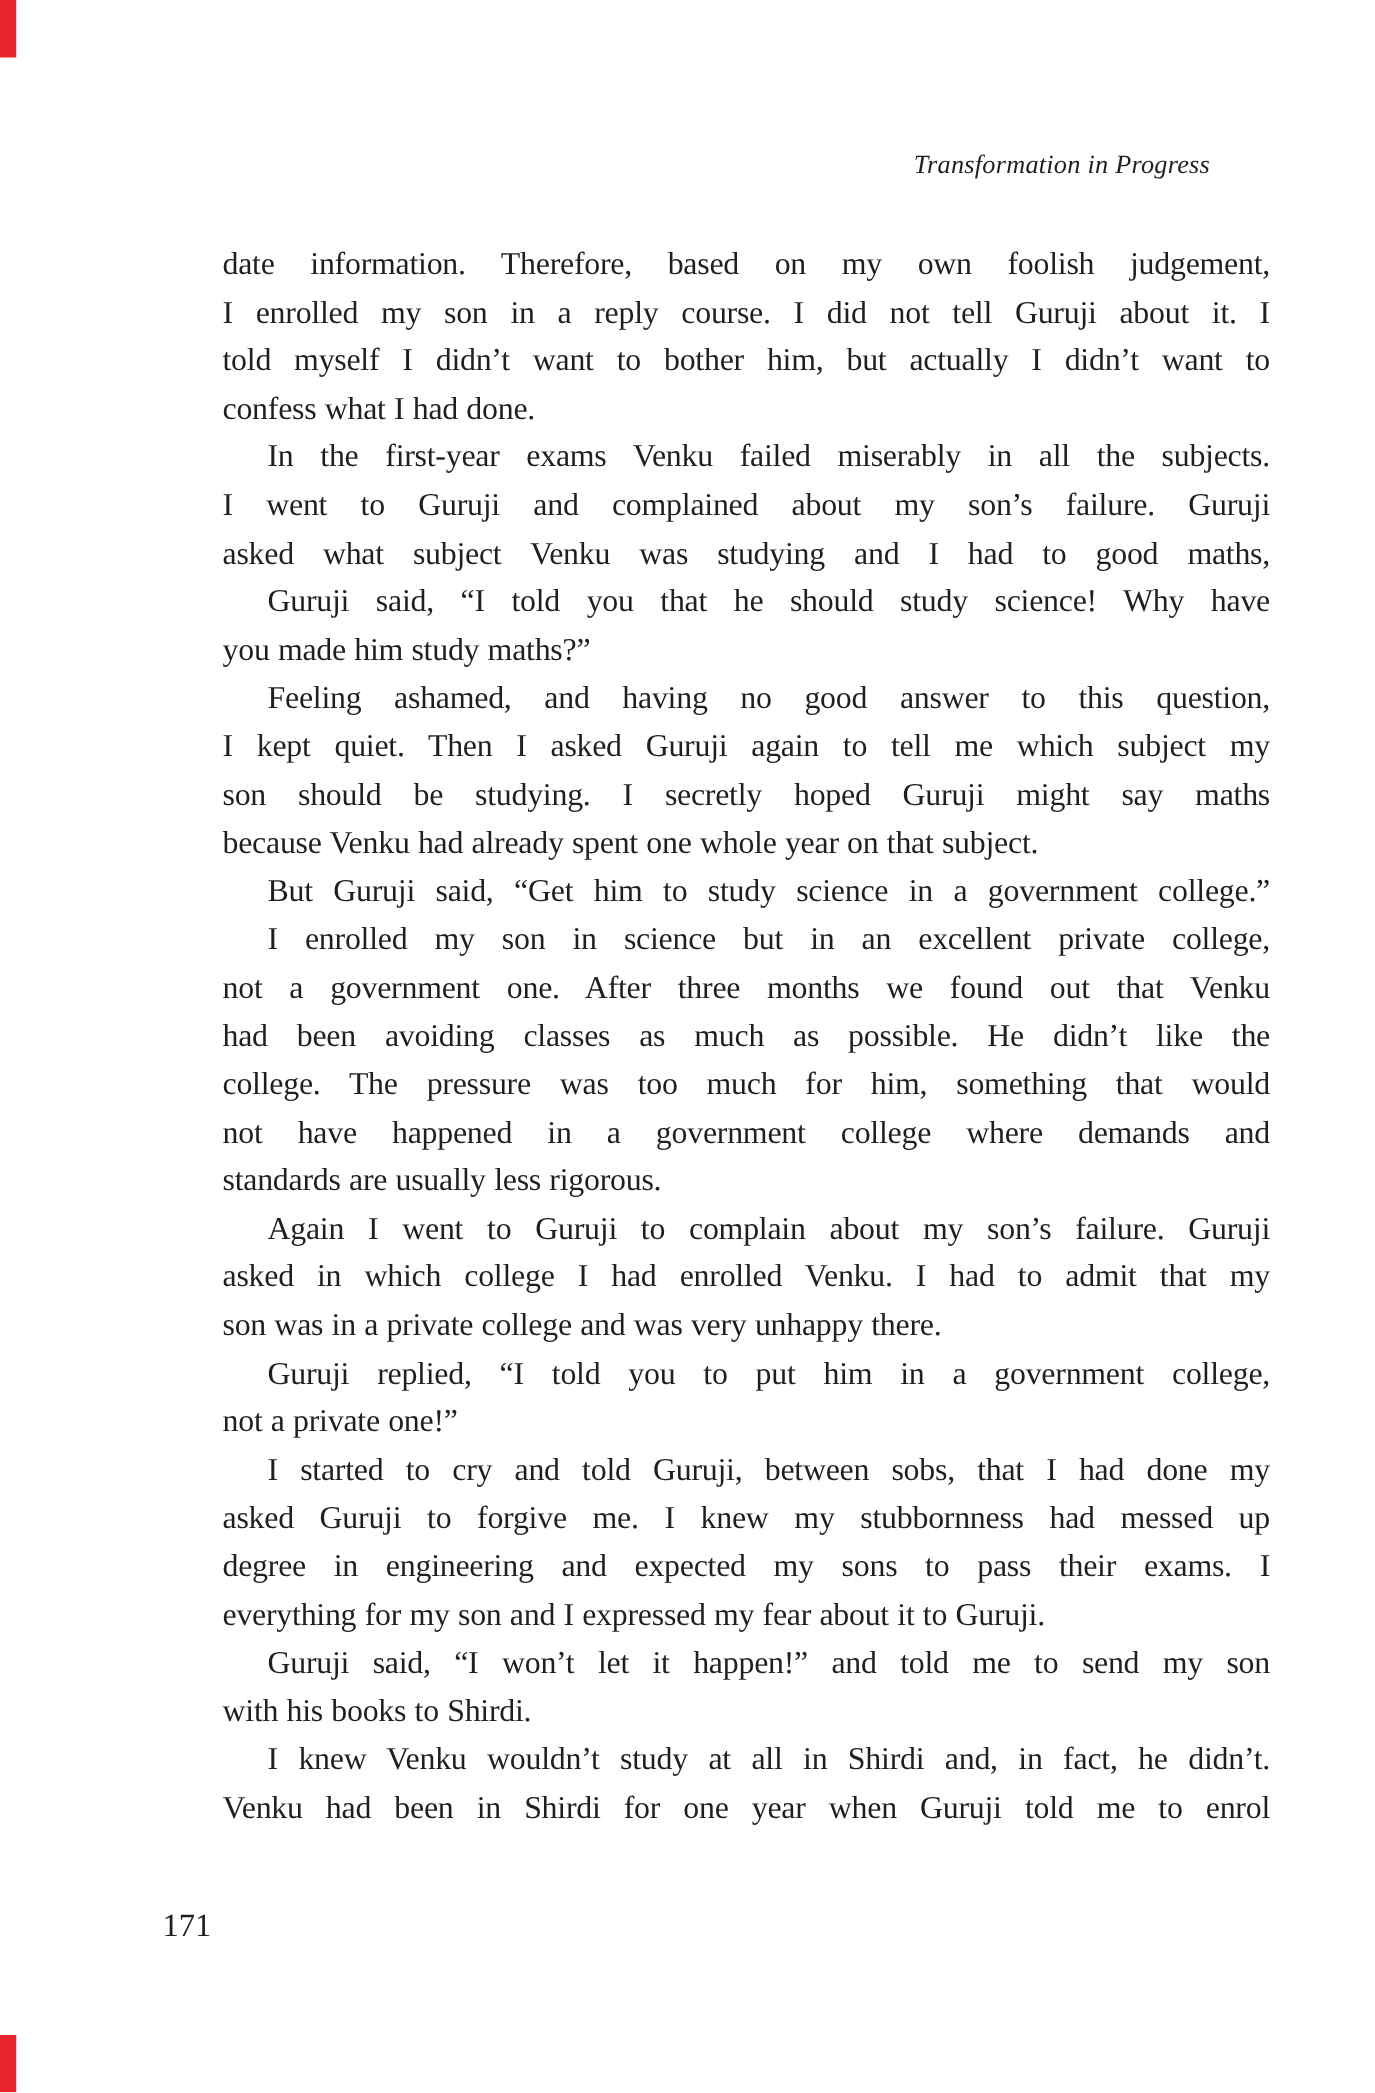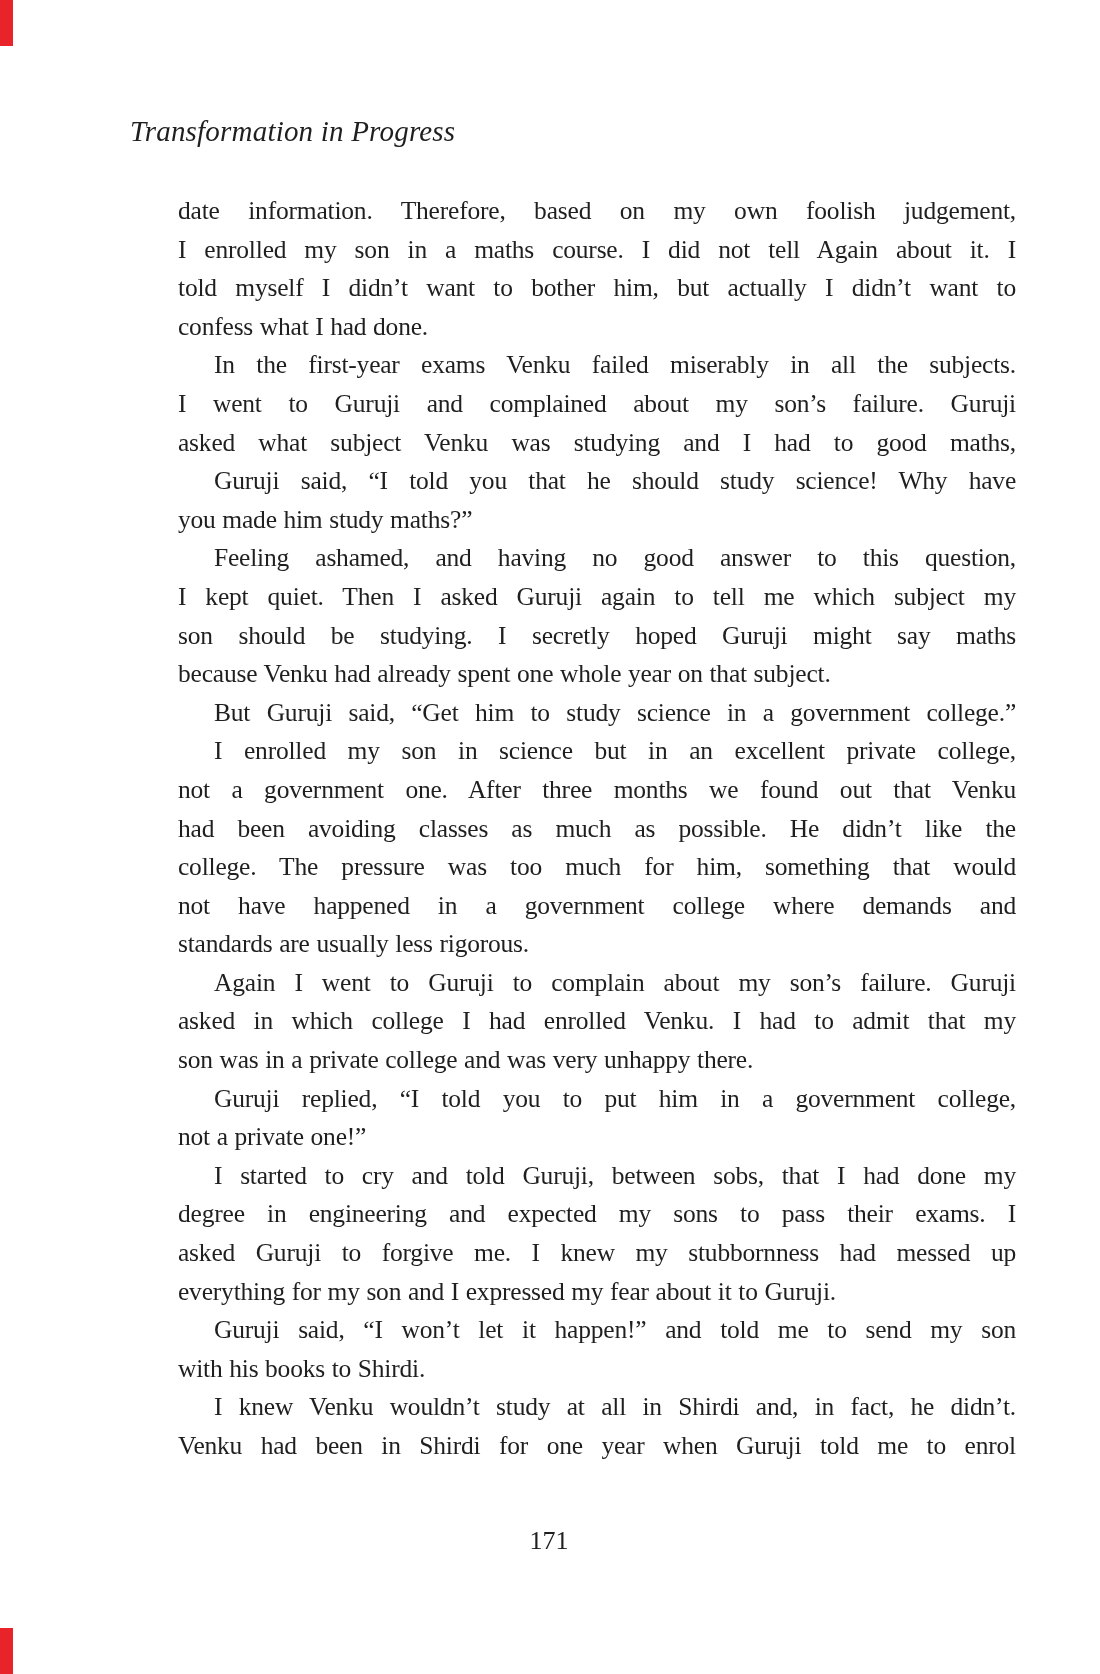--- a/index.html
+++ b/index.html
@@ -18,23 +18,23 @@
     width: 13px;
     height: 46px;
   }
   .edge-mark.top { top: 0; }
   .edge-mark.bottom { bottom: 0; }
   .running-header {
     position: absolute;
     top: 114px;
     left: 130px;
     width: 838px;
-    text-align: left;
+    text-align: right;
     font-style: italic;
-    font-size: 29px;
+    font-size: 21px;
     line-height: 34px;
     letter-spacing: 0.2px;
   }
   .body-text {
     position: absolute;
     top: 192px;
     left: 130px;
     width: 838px;
     font-size: 25.5px;
     letter-spacing: -0.2px;
@@ -51,40 +51,40 @@
     white-space: normal;
     overflow: visible;
   }
   .ln.left { text-align-last: left; }
   .ln.ind { padding-left: 36px; }
   .page-number {
     position: absolute;
     top: 1524px;
     left: 130px;
     width: 838px;
-    text-align: center;
+    text-align: left;
     font-size: 26px;
     line-height: 34px;
   }
 </style>
 </head>
 <body>
 
 <div class="page">
 
   <div class="edge-mark top" style="background:#e8232a;"></div>
   <div class="edge-mark bottom" style="background:#e8232a;"></div>
 
   <div class="running-header">Transformation in Progress</div>
 
   <div class="body-text">
 
     <div class="para">
       <div class="ln">date information. Therefore, based on my own foolish judgement,</div>
-      <div class="ln">I enrolled my son in a maths course. I did not tell Again about it. I</div>
+      <div class="ln">I enrolled my son in a reply course. I did not tell Guruji about it. I</div>
       <div class="ln">told myself I didn’t want to bother him, but actually I didn’t want to</div>
       <div class="ln left">confess what I had done.</div>
     </div>
 
     <div class="para">
       <div class="ln ind">In the first-year exams Venku failed miserably in all the subjects.</div>
       <div class="ln">I went to Guruji and complained about my son’s failure. Guruji</div>
       <div class="ln">asked what subject Venku was studying and I had to good maths,</div>
     </div>
 
@@ -119,22 +119,22 @@
       <div class="ln left">son was in a private college and was very unhappy there.</div>
     </div>
 
     <div class="para">
       <div class="ln ind">Guruji replied, “I told you to put him in a government college,</div>
       <div class="ln left">not a private one!”</div>
     </div>
 
     <div class="para">
       <div class="ln ind">I started to cry and told Guruji, between sobs, that I had done my</div>
+      <div class="ln">asked Guruji to forgive me. I knew my stubbornness had messed up</div>
       <div class="ln">degree in engineering and expected my sons to pass their exams. I</div>
-      <div class="ln">asked Guruji to forgive me. I knew my stubbornness had messed up</div>
       <div class="ln left">everything for my son and I expressed my fear about it to Guruji.</div>
     </div>
 
     <div class="para">
       <div class="ln ind">Guruji said, “I won’t let it happen!” and told me to send my son</div>
       <div class="ln left">with his books to Shirdi.</div>
     </div>
 
     <div class="para">
       <div class="ln ind">I knew Venku wouldn’t study at all in Shirdi and, in fact, he didn’t.</div>

